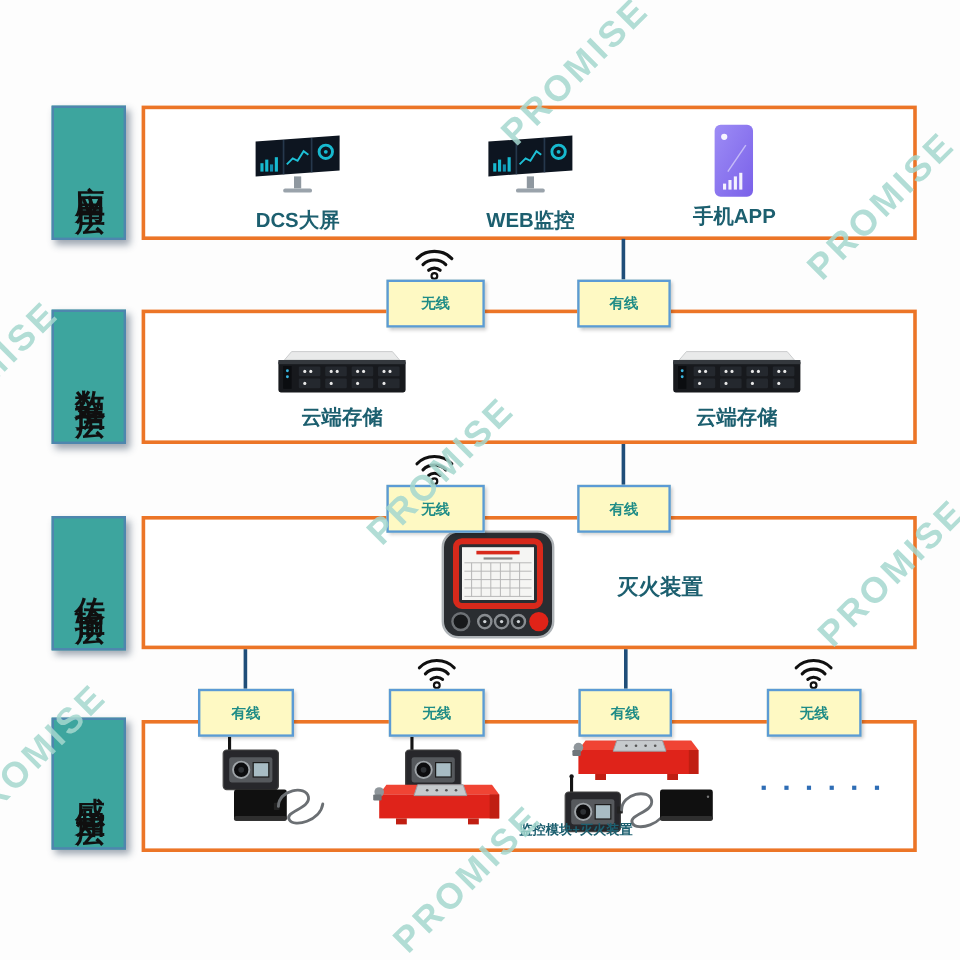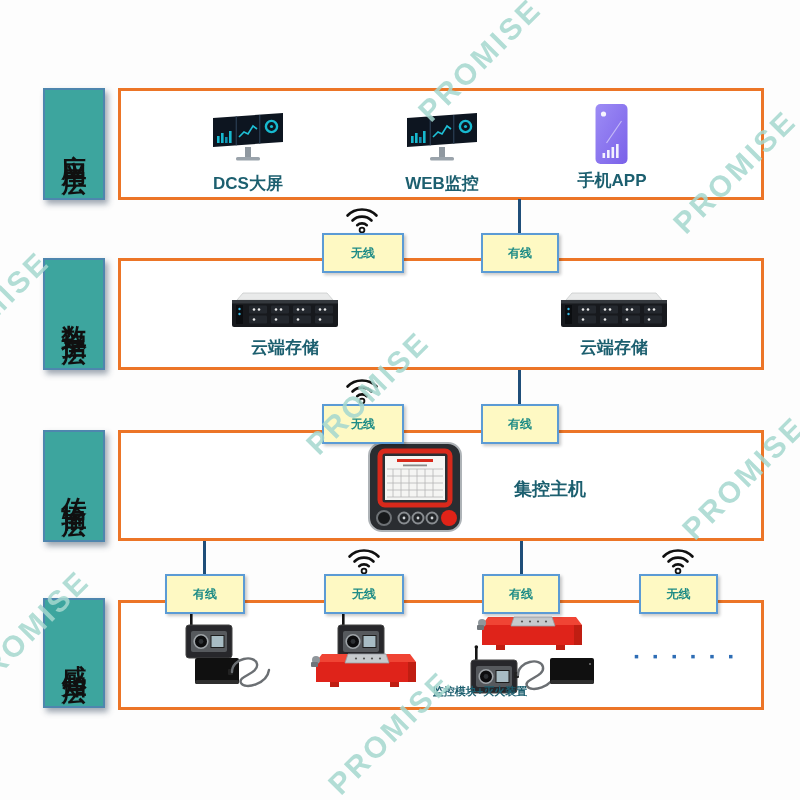--- a/index.html
+++ b/index.html
@@ -245,21 +245,21 @@
   <div class="side-label" style="top:430px;height:112px;">
     <span class="vtext">传输层</span>
   </div>
   <div class="layer-box" style="top:430px;height:111px;"></div>
 
   <div class="dev" style="left:367px;top:441px;">
     <svg width="96" height="92">
         <use href="#icon-controller"></use>
       </svg>
   </div>
-  <div class="host-label" style="left:550px;top:477px;">集控主机</div>
+  <div class="host-label" style="left:550px;top:477px;">灭火装置</div>
 
   <div class="conn-line" style="left:203px;top:541px;height:33px;"></div>
   <div class="conn-label" style="left:165px;top:574px;width:80px;">有线</div>
   <div class="wifi" style="left:364px;top:543px;">
     <svg width="36" height="32">
         <use href="#icon-wifi"></use>
       </svg>
   </div>
   <div class="conn-label" style="left:324px;top:574px;width:80px;">无线</div>
   <div class="conn-line" style="left:520px;top:541px;height:33px;"></div>

